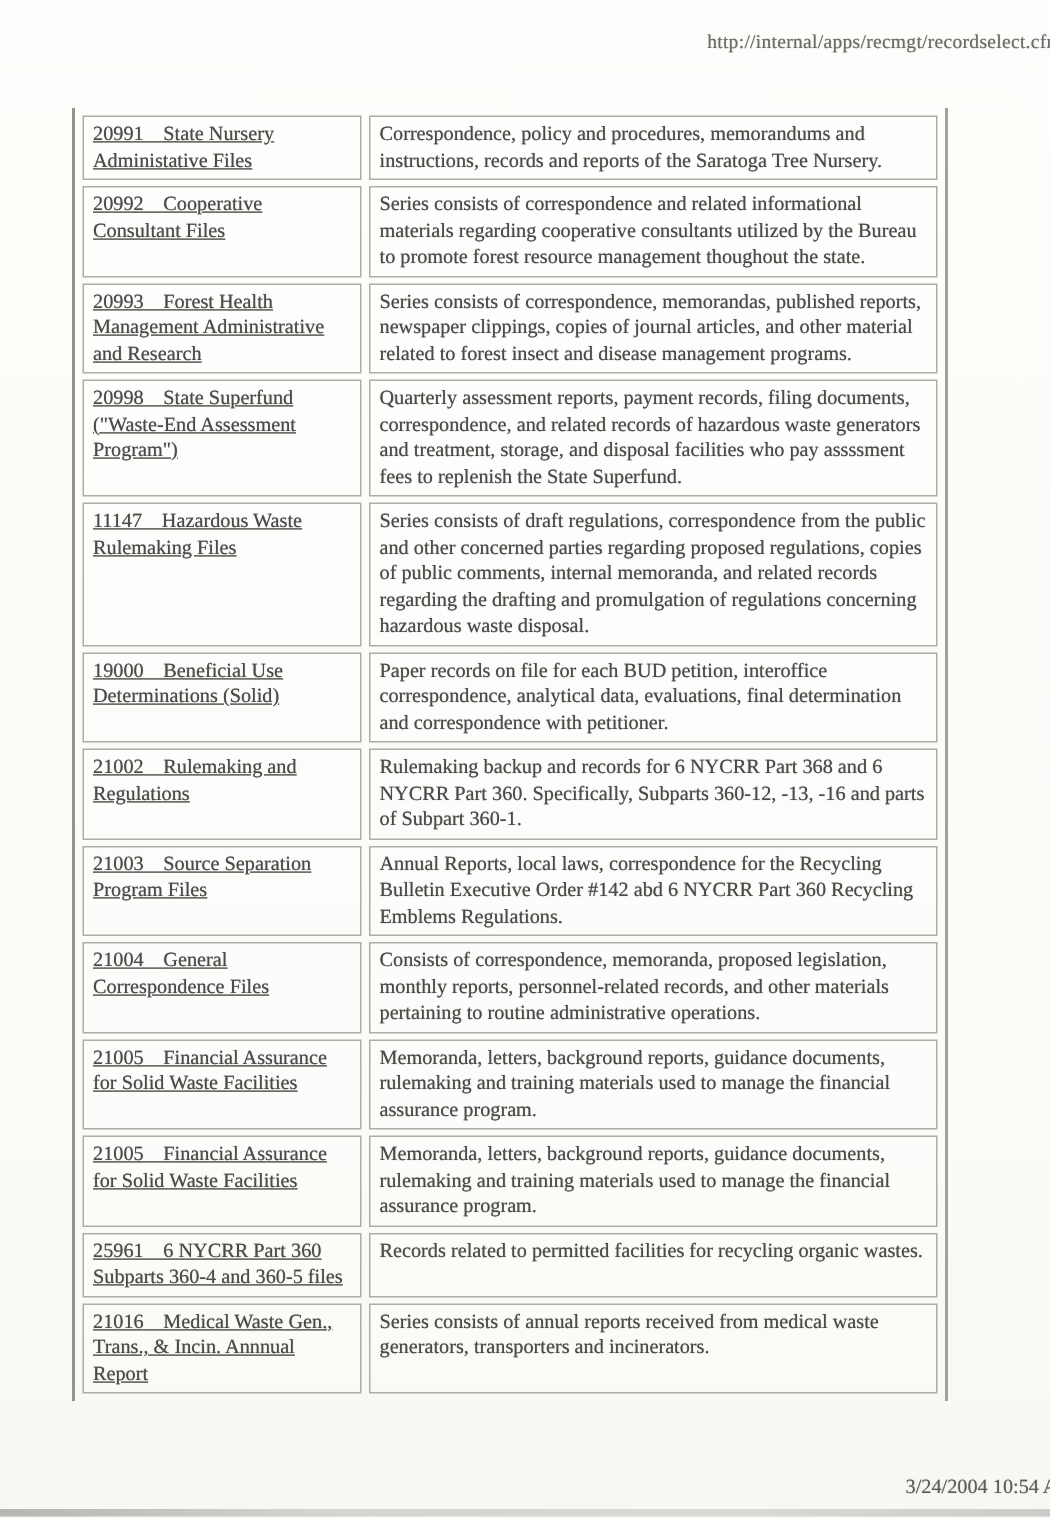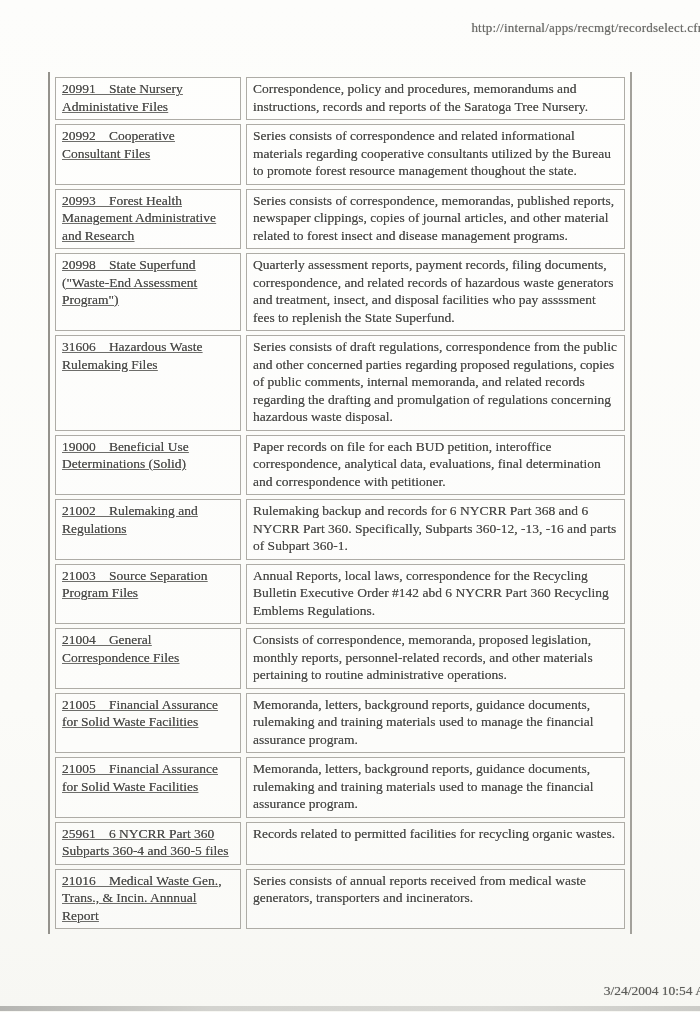--- a/index.html
+++ b/index.html
@@ -109,26 +109,26 @@
     <td class="cell title-cell">
       <a class="record-link"><span class="record-number">20993</span><span class="record-gap">&nbsp;&nbsp;&nbsp;</span><span class="record-title">Forest Health Management Administrative and Research</span></a>
     </td>
     <td class="cell desc-cell">Series consists of correspondence, memorandas, published reports, newspaper clippings, copies of journal articles, and other material related to forest insect and disease management programs.</td>
   </tr>
 
   <tr>
     <td class="cell title-cell">
       <a class="record-link"><span class="record-number">20998</span><span class="record-gap">&nbsp;&nbsp;&nbsp;</span><span class="record-title">State Superfund ("Waste-End Assessment Program")</span></a>
     </td>
-    <td class="cell desc-cell">Quarterly assessment reports, payment records, filing documents, correspondence, and related records of hazardous waste generators and treatment, insect, and disposal facilities who pay assssment fees to replenish the State Superfund.</td>
+    <td class="cell desc-cell">Quarterly assessment reports, payment records, filing documents, correspondence, and related records of hazardous waste generators and treatment, storage, and disposal facilities who pay assssment fees to replenish the State Superfund.</td>
   </tr>
 
   <tr>
     <td class="cell title-cell">
-      <a class="record-link"><span class="record-number">31606</span><span class="record-gap">&nbsp;&nbsp;&nbsp;</span><span class="record-title">Hazardous Waste Rulemaking Files</span></a>
+      <a class="record-link"><span class="record-number">11147</span><span class="record-gap">&nbsp;&nbsp;&nbsp;</span><span class="record-title">Hazardous Waste Rulemaking Files</span></a>
     </td>
     <td class="cell desc-cell">Series consists of draft regulations, correspondence from the public and other concerned parties regarding proposed regulations, copies of public comments, internal memoranda, and related records regarding the drafting and promulgation of regulations concerning hazardous waste disposal.</td>
   </tr>
 
   <tr>
     <td class="cell title-cell">
       <a class="record-link"><span class="record-number">19000</span><span class="record-gap">&nbsp;&nbsp;&nbsp;</span><span class="record-title">Beneficial Use Determinations (Solid)</span></a>
     </td>
     <td class="cell desc-cell">Paper records on file for each BUD petition, interoffice correspondence, analytical data, evaluations, final determination and correspondence with petitioner.</td>
   </tr>

